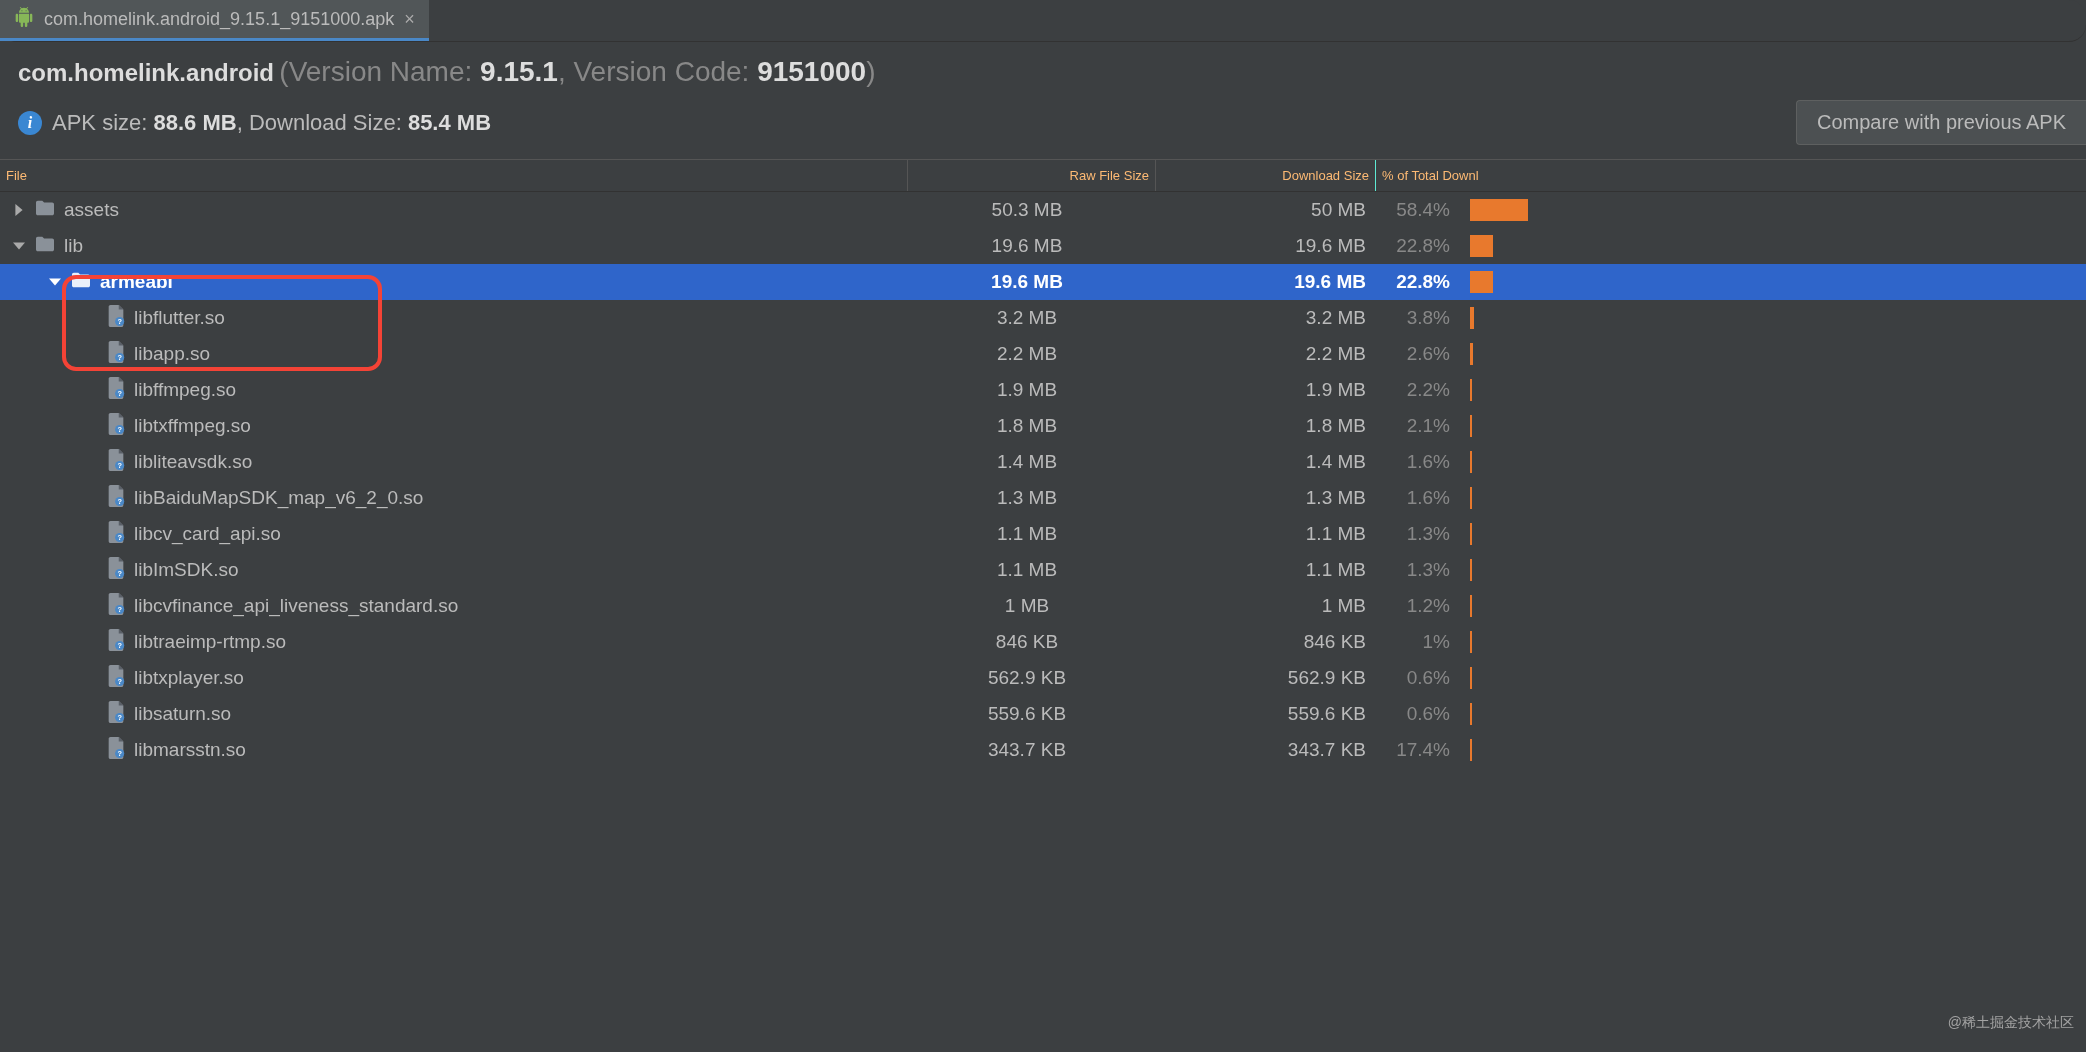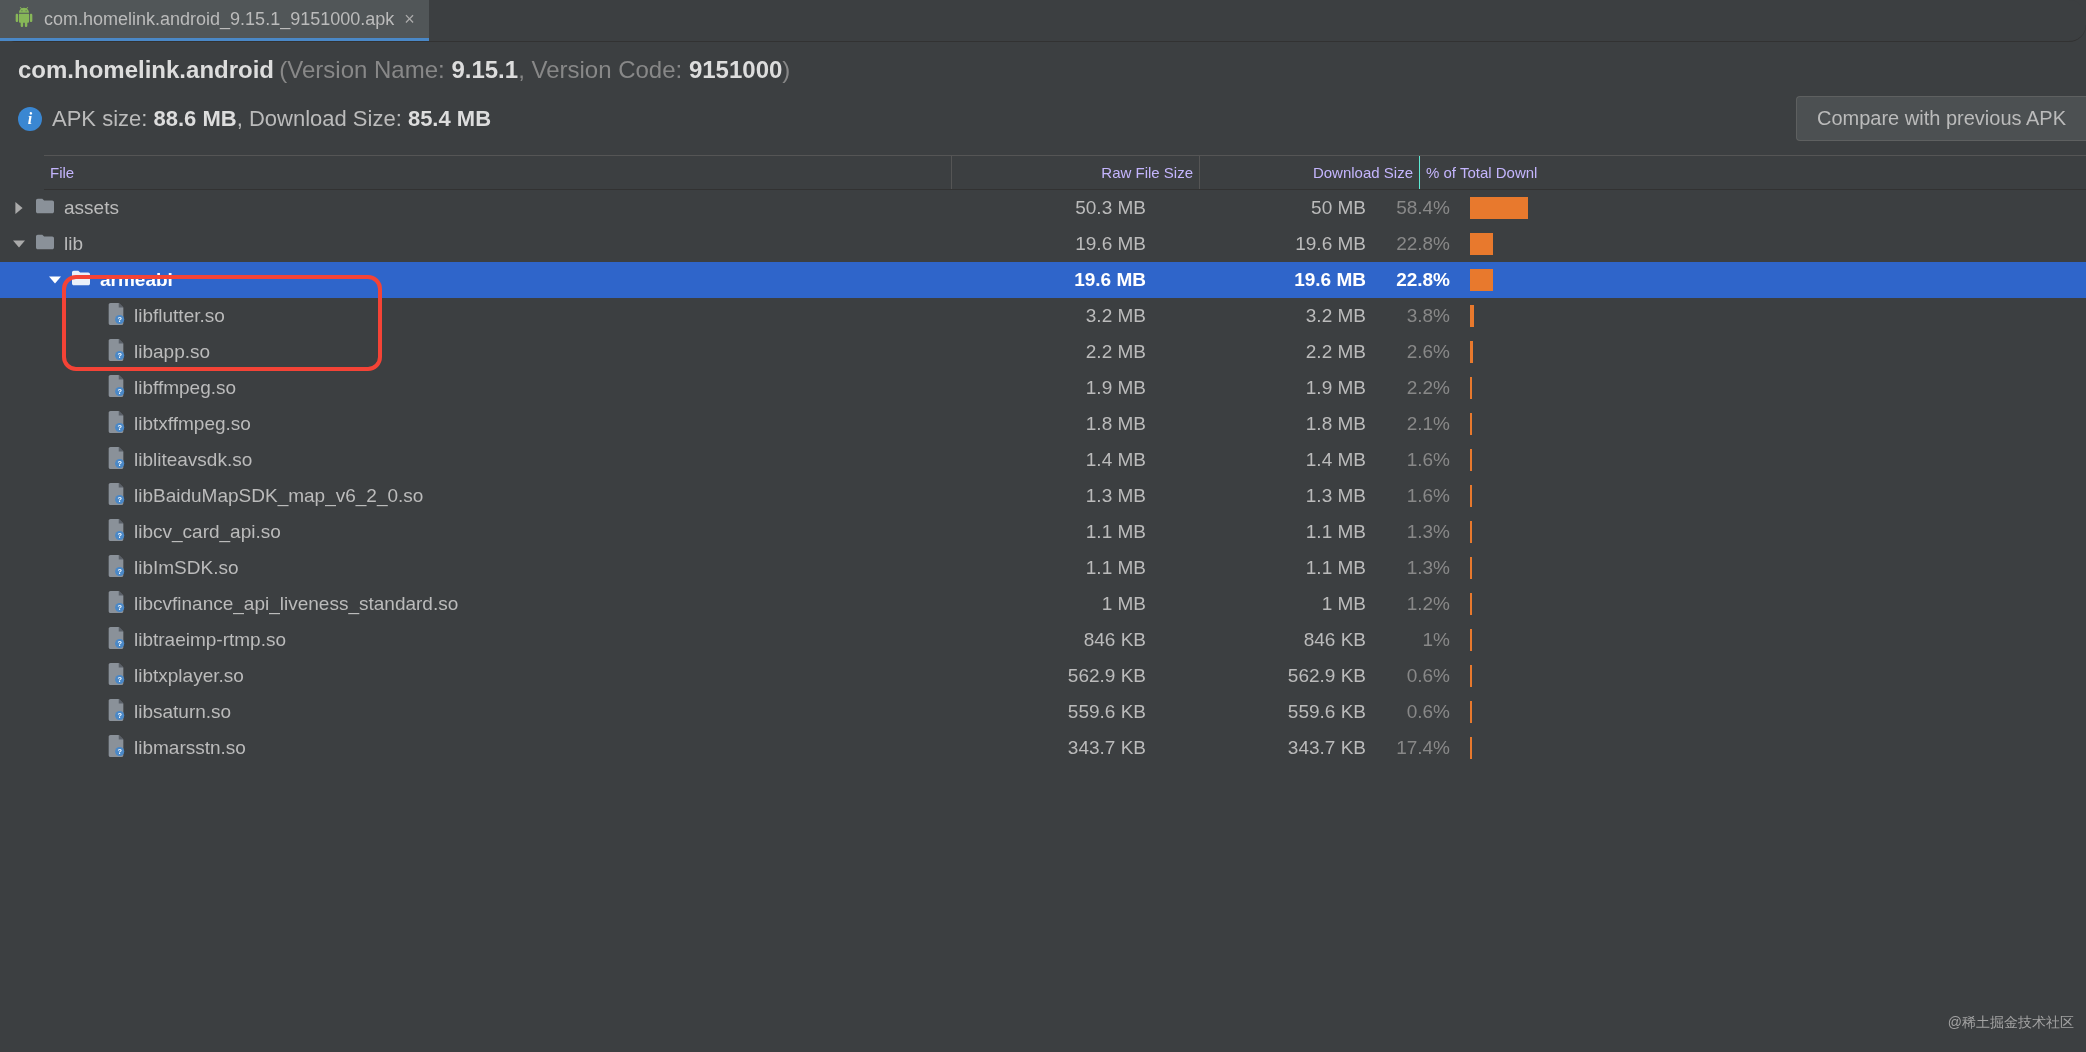--- a/index.html
+++ b/index.html
@@ -34,21 +34,21 @@
     .header {
       padding: 14px 18px 12px 18px;
       background: #3c3f41;
     }
     .header-title {
       font-size: 24px;
       color: #dddddd;
       font-weight: 600;
     }
     .header-meta {
-      font-size: 24px;
+      font-size: 28px;
       color: #888888;
       font-weight: 400;
     }
     .header-meta .val { color: #dddddd; font-weight: 600; }
     .info-row {
       display: flex;
       align-items: center;
       justify-content: space-between;
       padding: 0 0 14px 18px;
       background: #3c3f41;
@@ -80,23 +80,22 @@
       font-size: 20px;
       border-radius: 4px 0 0 4px;
       border-right: none;
       margin-right: 0;
     }
     .table-header {
       display: flex;
       background: #3c3f41;
       border-top: 1px solid #555;
       border-bottom: 1px solid #323232;
-      color: #c4b5fd;
-      font-size: 15px;
-      margin-left: 44px;
+      color: #fdba74;
+      font-size: 13px;
     }
     .col-file { flex: 0 0 908px; padding: 8px 6px; border-right: 1px solid #555; }
     .col-raw { flex: 0 0 248px; padding: 8px 6px; text-align: right; border-right: 1px solid #555; }
     .col-dl { flex: 0 0 220px; padding: 8px 6px; text-align: right; border-right: 1px solid #5eead4; }
     .col-pct { flex: 1 1 auto; padding: 8px 6px; text-align: left; }
     .rows { background: #3c3f41; }
     .row {
       display: flex;
       align-items: center;
       height: 36px;
@@ -108,21 +107,21 @@
       font-weight: 600;
     }
     .row .file-cell {
       flex: 0 0 908px;
       display: flex;
       align-items: center;
       gap: 8px;
       padding-left: 4px;
       height: 100%;
     }
-    .row .raw-cell { flex: 0 0 248px; text-align: right; padding-right: 10px; }
+    .row .raw-cell { flex: 0 0 248px; text-align: center; padding-right: 10px; }
     .row .dl-cell { flex: 0 0 220px; text-align: right; padding-right: 10px; }
     .row .pct-cell { flex: 1 1 auto; display: flex; align-items: center; gap: 20px; padding-left: 6px; }
     .row .pct-label { color: #888; min-width: 68px; text-align: right; }
     .row.selected .pct-label { color: #fff; }
     .bar-track { width: 100px; height: 22px; }
     .bar-fill { height: 100%; background: #e8792d; }
     .indent-spacer { display: inline-block; }
     .arrow {
       width: 14px; height: 14px;
       display: inline-flex; align-items: center; justify-content: center;

